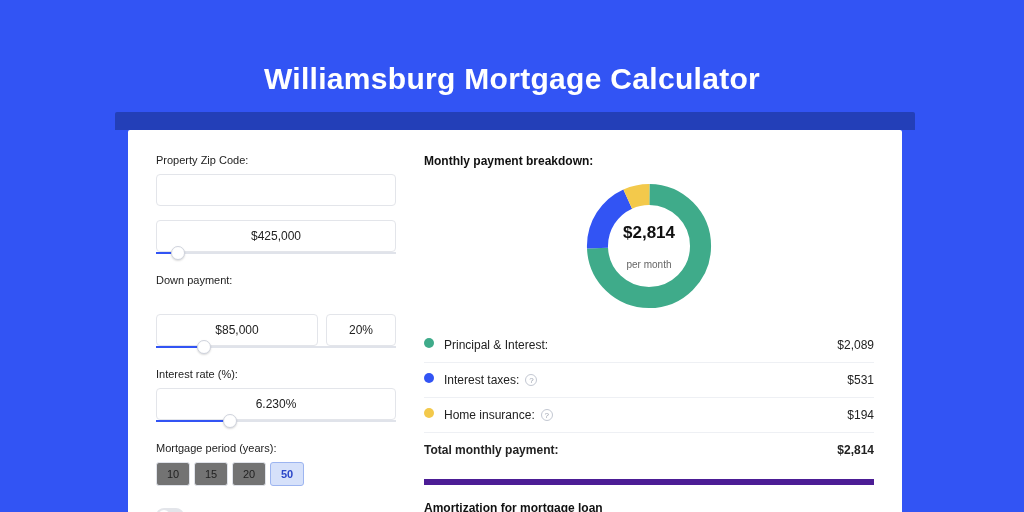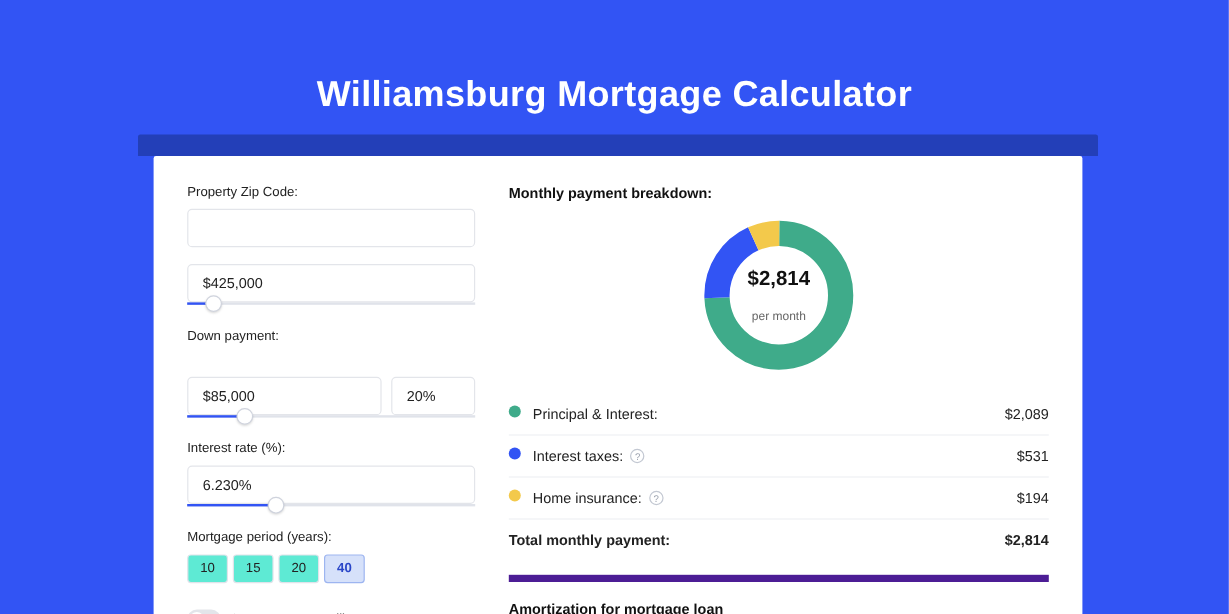--- a/index.html
+++ b/index.html
@@ -5,31 +5,31 @@
   * { box-sizing: border-box; margin: 0; padding: 0; }
   body { font-family: Arial, Helvetica, sans-serif; background: #3254f4; width: 1024px; height: 512px; overflow: hidden; }
   .stage { position: relative; width: 1024px; height: 504px; border-radius: 18px; }
   .title { color: #fff; font-size: 30px; font-weight: 700; text-align: center; padding-top: 62px; letter-spacing: 0.3px; }
   .shadow-strip { position: absolute; left: 115px; top: 112px; width: 800px; height: 18px; background: #233fb8; border-radius: 2px 2px 0 0; }
   .card { position: absolute; left: 128px; top: 130px; width: 774px; background: #fff; border-radius: 2px; padding: 24px 28px 40px 28px; }
   .cols { display: flex; gap: 28px; }
   .left { width: 240px; flex: 0 0 240px; }
   .right { flex: 1; }
   .form-label { font-size: 11px; color: #222; margin-bottom: 8px; }
-  .field { width: 100%; height: 32px; border: 1px solid #e3e5ea; border-radius: 4px; background: #fff; padding: 0 12px; font-size: 12px; color: #222; }
+  .field { width: 100%; height: 32px; border: 1px solid #e3e5ea; border-radius: 4px; background: #fff; padding: 0 12px; font-size: 12px; color: #222; text-align: center; }
   .group { margin-bottom: 14px; }
   .track { position: relative; height: 8px; margin-top: 0; }
   .track .line { position: absolute; left: 0; right: 0; top: 0; height: 2px; background: #e0e3ea; }
   .track .fill { position: absolute; left: 0; top: 0; height: 2px; background: #3254f4; }
   .track .thumb { position: absolute; top: -6px; width: 14px; height: 14px; background: #fff; border: 1px solid #cfd3dd; border-radius: 50%; box-shadow: 0 1px 2px rgba(0,0,0,.15); }
   .dp-row { display: flex; gap: 8px; margin-top: 28px; }
   .dp-row .field { flex: 1; }
   .dp-row .pct { width: 70px; flex: 0 0 70px; }
   .pills { display: flex; gap: 4px; }
-  .pill { width: 34px; height: 24px; border: 1px solid #e0e3ea; border-radius: 3px; background: #5eead4; font-size: 11px; color: #222; display: flex; align-items: center; justify-content: center; cursor: pointer; }
+  .pill { width: 34px; height: 24px; border: 1px solid #e0e3ea; border-radius: 3px; background: #737373; font-size: 11px; color: #222; display: flex; align-items: center; justify-content: center; cursor: pointer; }
   .pill.active { background: #d6e1fa; border-color: #9db5f0; color: #2a46c8; font-weight: 600; }
   .toggle-row { display: flex; align-items: center; gap: 10px; margin-top: 22px; }
   .toggle { width: 28px; height: 16px; background: #e3e5ea; border-radius: 10px; position: relative; cursor: pointer; }
   .toggle .knob { position: absolute; left: 2px; top: 2px; width: 12px; height: 12px; background: #fff; border-radius: 50%; box-shadow: 0 1px 1px rgba(0,0,0,.2); }
   .toggle-label { font-size: 11px; color: #222; }
   .section-title { font-size: 12px; font-weight: 700; color: #111; margin-bottom: 4px; }
   .donut-wrap { display: flex; justify-content: center; padding: 6px 0 6px 0; position: relative; }
   .donut { width: 136px; height: 136px; }
   .donut-center { position: absolute; top: 50%; left: 50%; transform: translate(-50%, -50%); text-align: center; }
   .donut-center .big { font-size: 17px; font-weight: 700; color: #111; }
@@ -92,21 +92,21 @@
             <div class="thumb" id="ir-thumb" style="left: calc(31% - 7px);"></div>
           </div>
         </div>
 
         <div class="group">
           <div class="form-label">Mortgage period (years):</div>
           <div class="pills" id="pills">
               <div class="pill">10</div>
               <div class="pill">15</div>
               <div class="pill">20</div>
-              <div class="pill active">40</div>
+              <div class="pill active">50</div>
             </div>
         </div>
 
         <div class="toggle-row">
           <div class="toggle">
               <div class="knob"></div>
             </div>
           <div class="toggle-label">I am veteran or military</div>
         </div>
 

